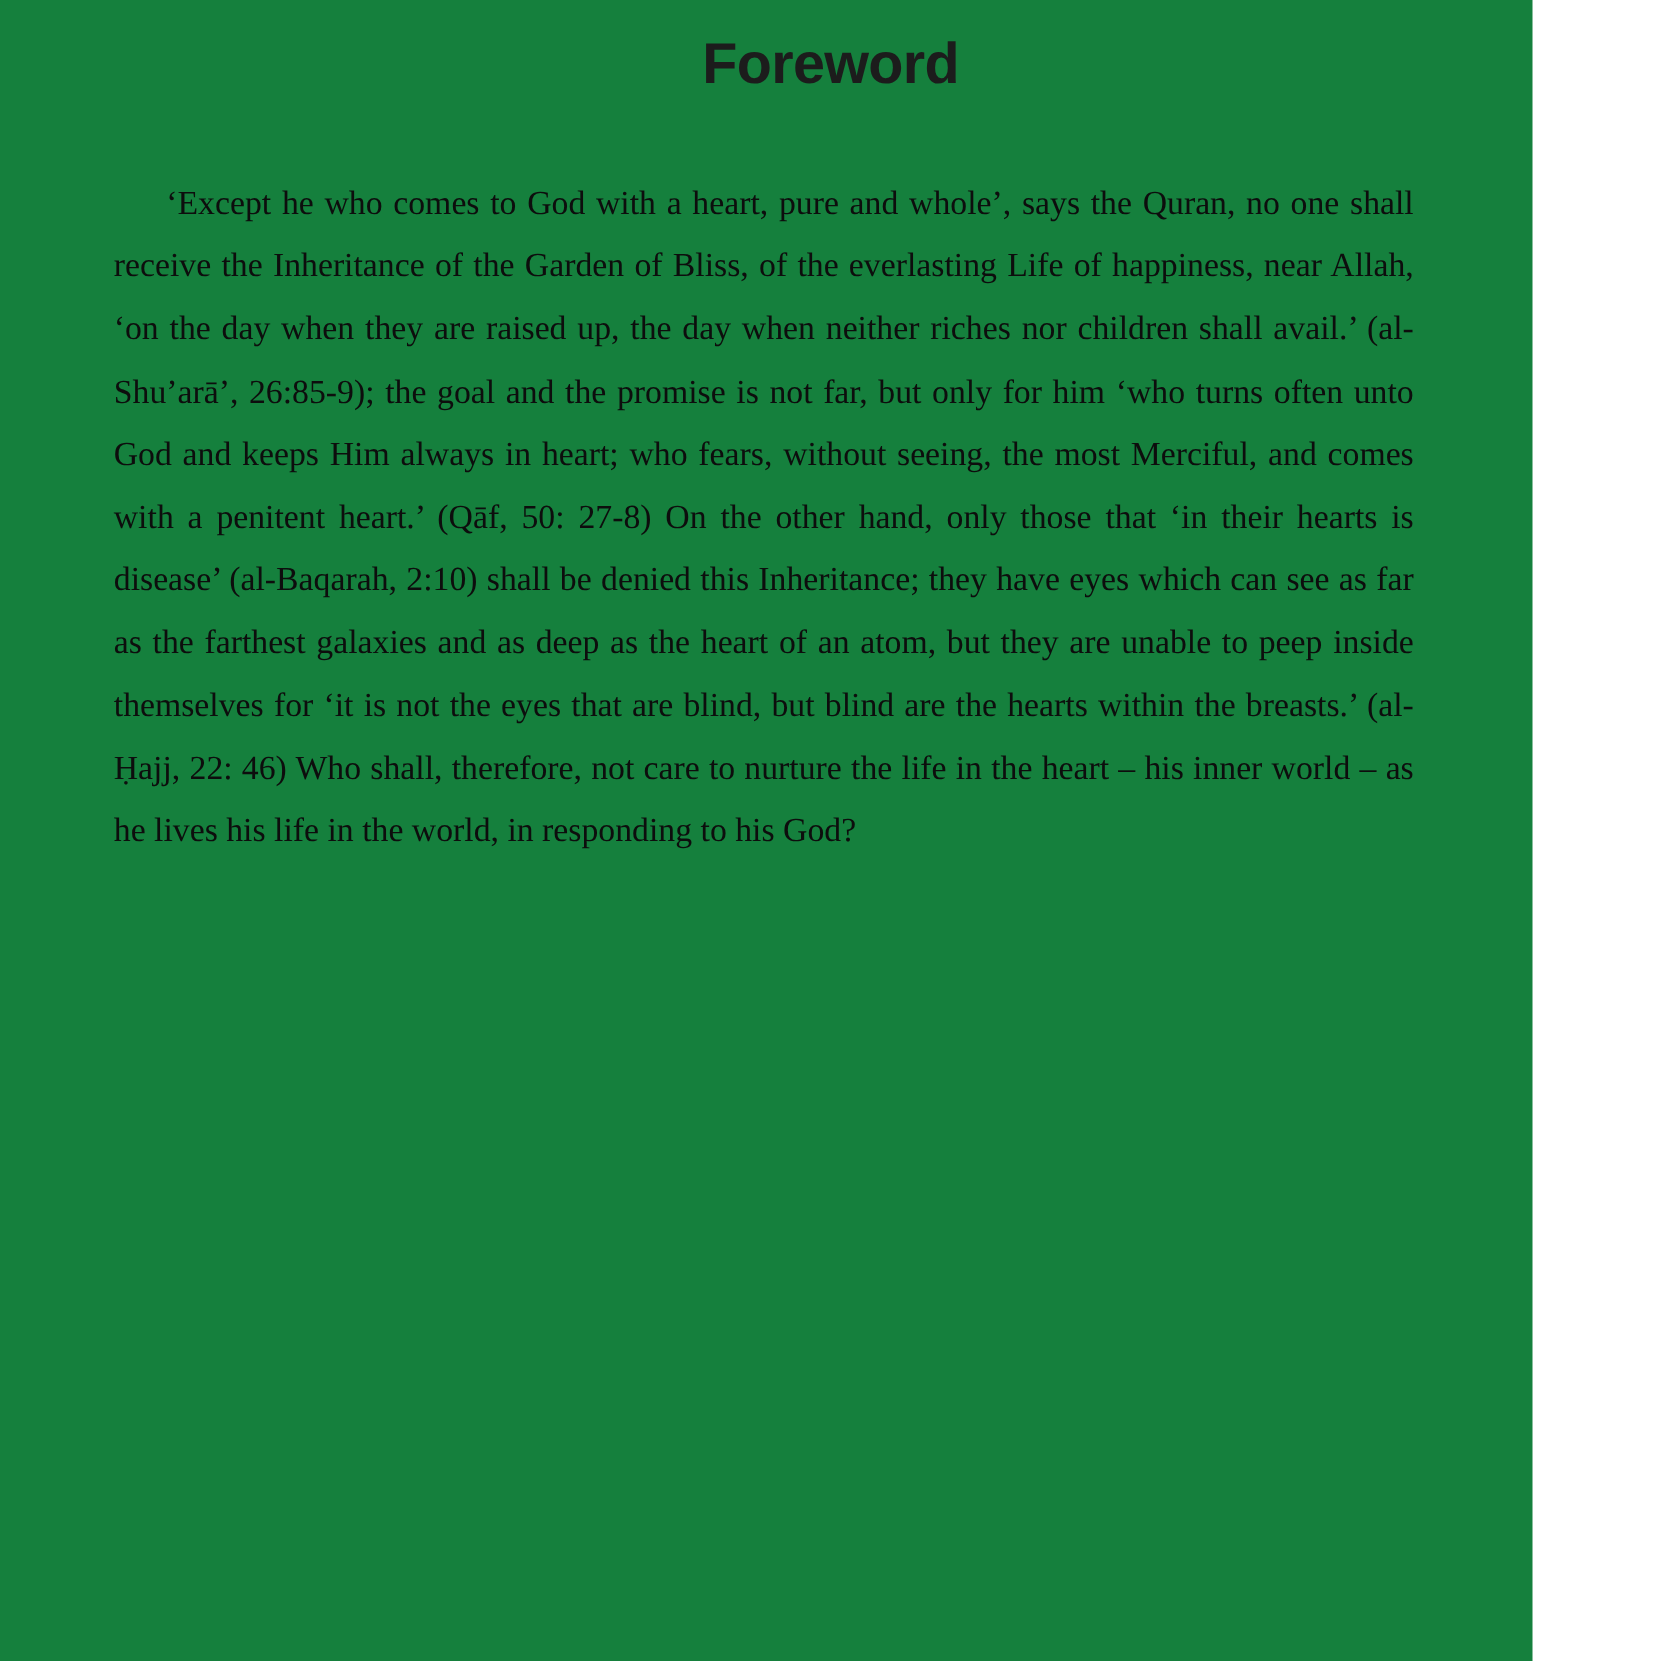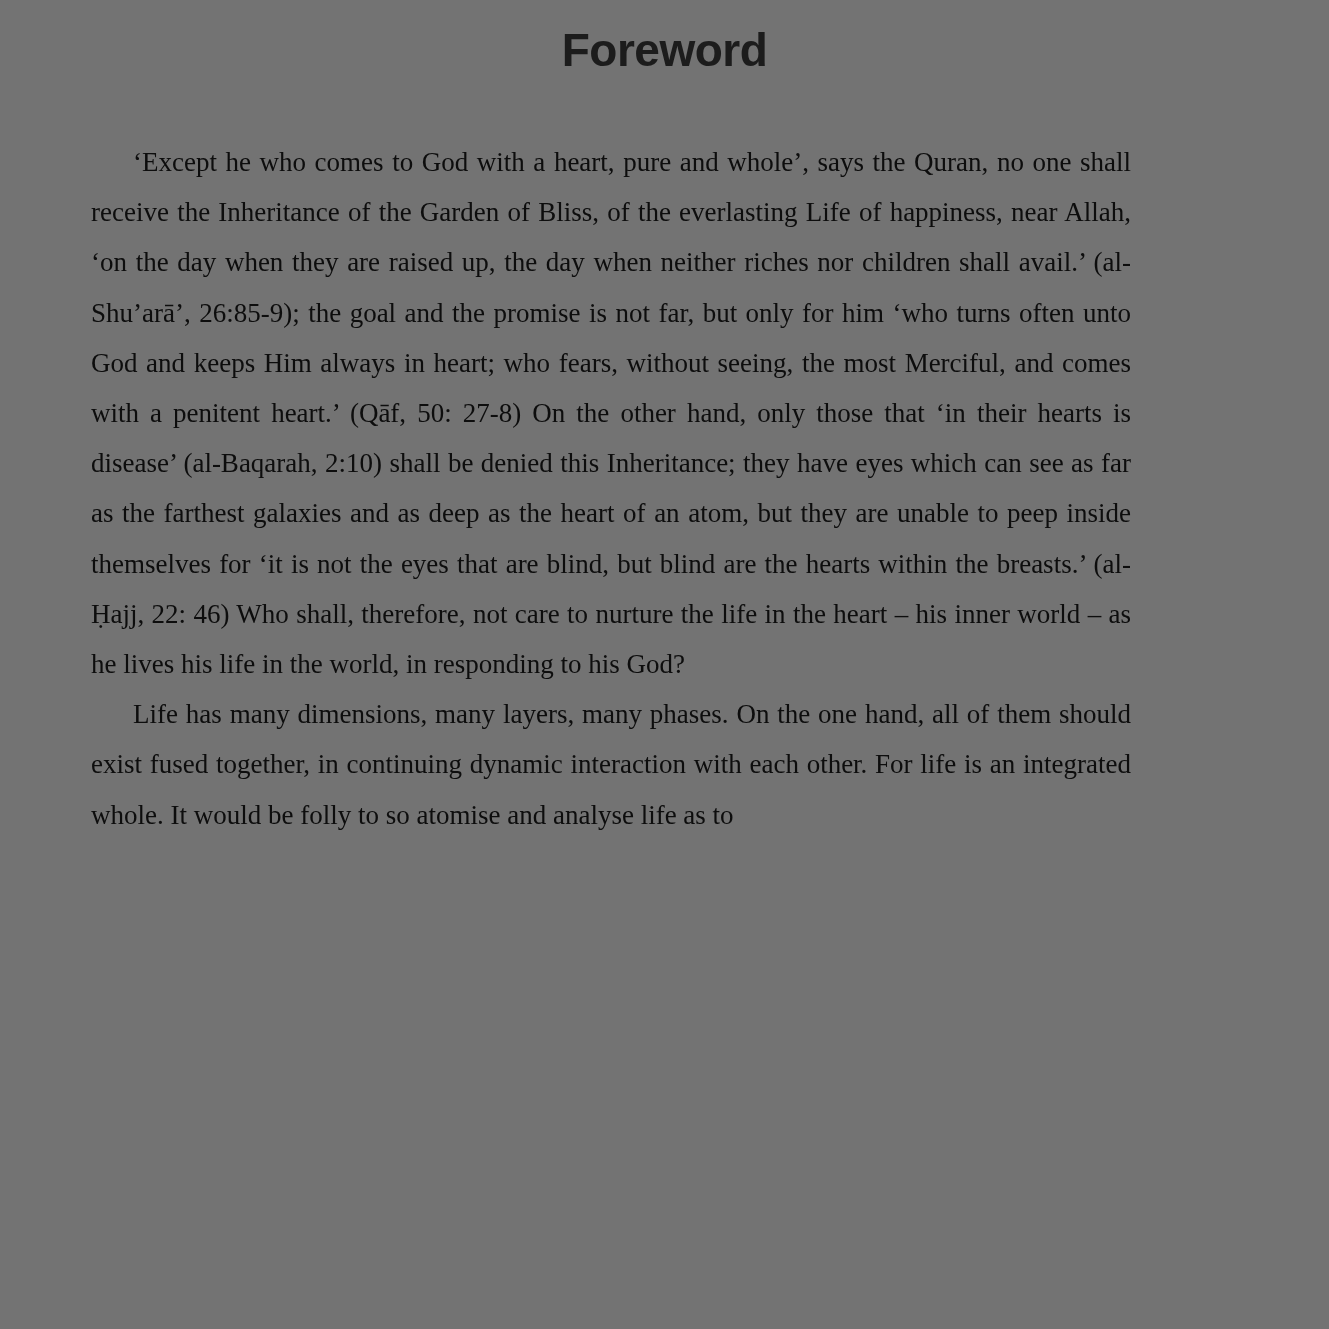--- a/index.html
+++ b/index.html
@@ -11,23 +11,23 @@
     height: 1329px;
     background: #ffffff;
     font-family: "Liberation Serif", "DejaVu Serif", serif;
     color: #000000;
     overflow: hidden;
     position: relative;
   }
 
   .page {
     position: relative;
-    width: 1329px;
+    width: 1226px;
     height: 1329px;
-    background: #737373;
+    background: #15803d;
     box-sizing: border-box;
   }
 
   .page-title {
     position: absolute;
     top: -10px;
     left: 0;
     width: 1329px;
     text-align: center;
     font-family: "Liberation Sans", "DejaVu Sans", sans-serif;
@@ -79,18 +79,17 @@
 </style>
 </head>
 <body>
 
 <div class="page">
 
   <h1 class="page-title">Foreword</h1>
 
   <div class="body-column">
     <p class="para">‘Except he who comes to God with a heart, pure and whole’, says the Quran, no one shall receive the Inheritance of the Garden of Bliss, of the everlasting Life of happiness, near Allah, ‘on the day when they are raised up, the day when neither riches nor children shall avail.’ (al-Shu’arā’, 26:85-9); the goal and the promise is not far, but only for him ‘who turns often unto God and keeps Him always in heart; who fears, without seeing, the most Merciful, and comes with a penitent heart.’ (Qāf, 50: 27-8) On the other hand, only those that ‘in their hearts is disease’ (al-Baqarah, 2:10) shall be denied this Inheritance; they have eyes which can see as far as the farthest galaxies and as deep as the heart of an atom, but they are unable to peep inside themselves for ‘it is not the eyes that are blind, but blind are the hearts within the breasts.’ (al-Ḥajj, 22: 46) Who shall, therefore, not care to nurture the life in the heart – his inner world – as he lives his life in the world, in responding to his God?</p>
-    <p class="para">Life has many dimensions, many layers, many phases. On the one hand, all of them should exist fused together, in continuing dynamic interaction with each other. For life is an integrated whole. It would be folly to so atomise and analyse life as to</p>
   </div>
 
   <div class="watermark">Copyrighted material</div>
 
 </div>
 
 </body></html>

